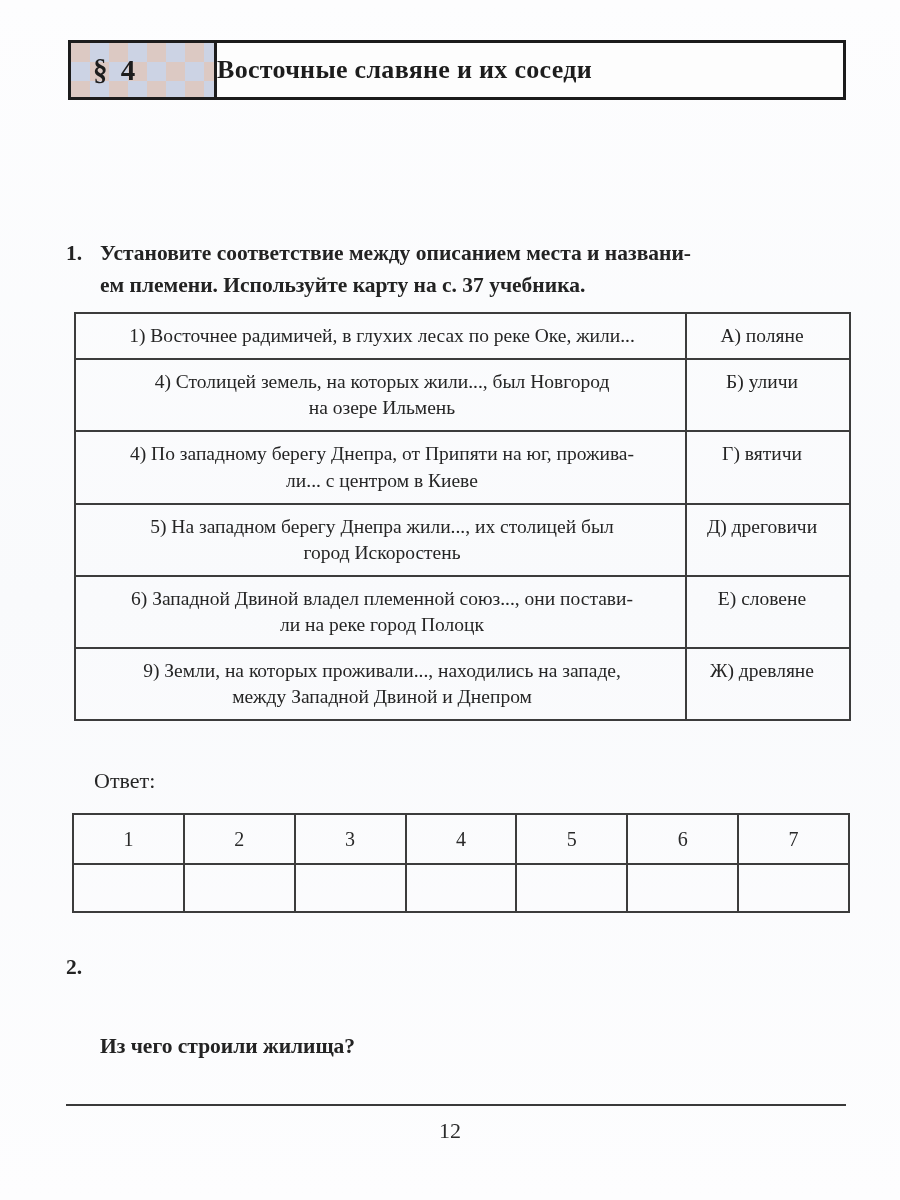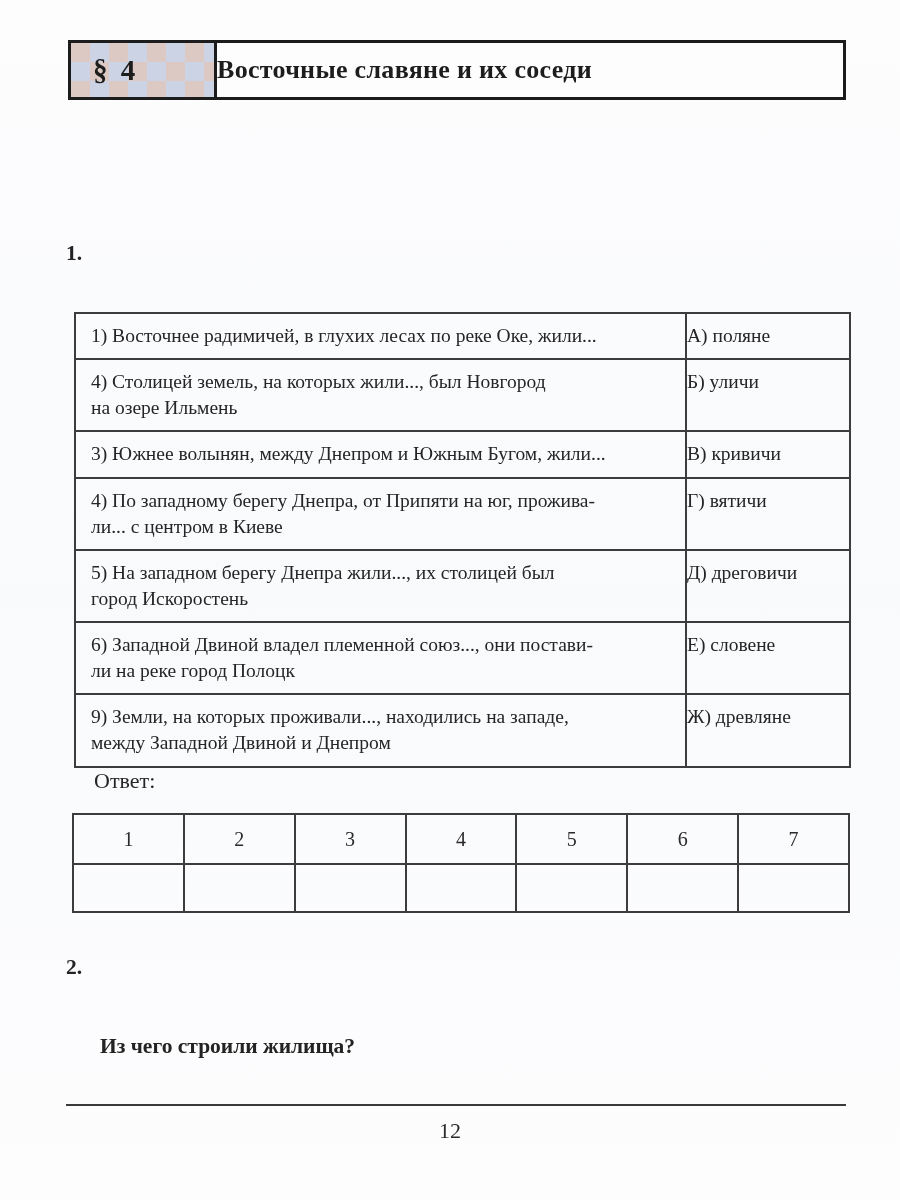--- a/index.html
+++ b/index.html
@@ -108,20 +108,21 @@
     width: 777px;
     border-collapse: collapse;
     font-size: 19.5px;
     line-height: 1.34;
     color: #252525;
   }
   .match-table td {
     border: 2px solid #3c3c3c;
     vertical-align: top;
     padding: 9px 12px 9px 15px;
+    text-align: center;
   }
   .match-table td.desc {
     white-space: pre-line;
   }
   .match-table td.option {
     width: 150px;
     padding-left: 0;
   }
 
   
@@ -176,36 +177,34 @@
       <span class="section-label">§ 4</span>
     </div>
     <div class="title-area">
       <span class="page-title">Восточные славяне и их соседи</span>
     </div>
   </div>
 
 
   <div class="task" id="task1">
     <span class="task-number">1.</span>
+    <span class="task-text">Установите соответствие между описанием места и названи-
+ем племени. Используйте карту на с. 37 учебника.</span>
   </div>
 
   <table class="match-table">
     <tbody>
       <tr>
         <td class="desc">1) Восточнее радимичей, в глухих лесах по реке Оке, жили...</td>
         <td class="option">А) поляне</td>
       </tr>
       <tr>
         <td class="desc">4) Столицей земель, на которых жили..., был Новгород
 на озере Ильмень</td>
         <td class="option">Б) уличи</td>
-      </tr>
-      <tr>
-        <td class="desc">3) Южнее волынян, между Днепром и Южным Бугом, жили...</td>
-        <td class="option">В) кривичи</td>
       </tr>
       <tr>
         <td class="desc">4) По западному берегу Днепра, от Припяти на юг, прожива-
 ли... с центром в Киеве</td>
         <td class="option">Г) вятичи</td>
       </tr>
       <tr>
         <td class="desc">5) На западном берегу Днепра жили..., их столицей был
 город Искоростень</td>
         <td class="option">Д) дреговичи</td>

